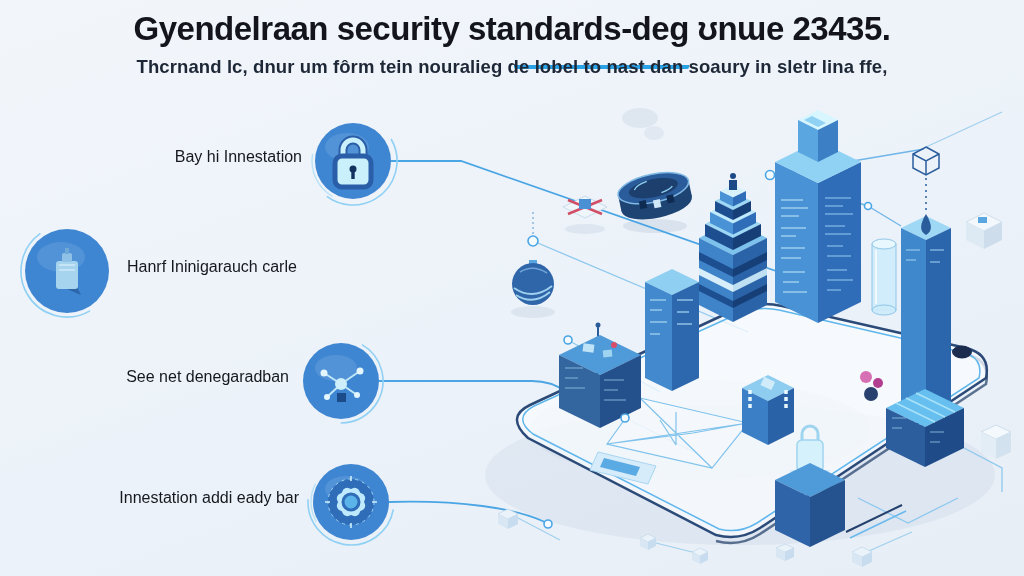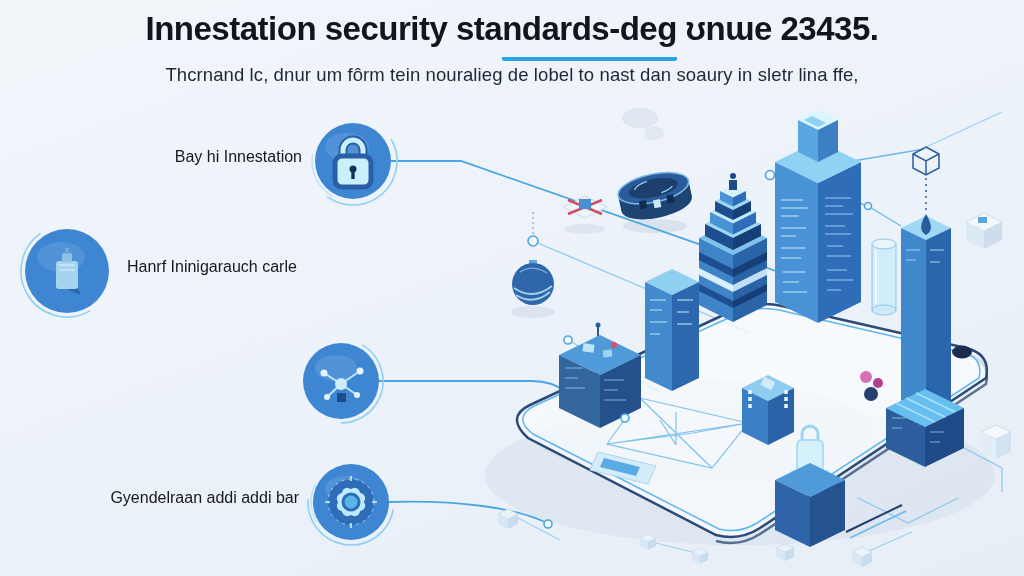--- a/index.html
+++ b/index.html
@@ -2,22 +2,22 @@
 <html><head>
 <meta charset="utf-8">
 <style>
   html,body{margin:0;padding:0;}
   .page{position:relative;width:1024px;height:576px;overflow:hidden;
         background:linear-gradient(160deg,#f2f6fb 0%,#ecf2f9 55%,#e7eef6 100%);
         font-family:"Liberation Sans", sans-serif;}
   .scene{position:absolute;left:0;top:0;z-index:1;}
   .hdr{position:absolute;left:0;top:0;width:1024px;text-align:center;z-index:3;}
   .title{margin:0;padding-top:10px;font-size:33px;font-weight:bold;letter-spacing:-0.5px;color:#14151c;}
-  .t-under{border-bottom:4px solid #2aa2e6;padding-bottom:10px;border-radius:2px;}
-  .subtitle{margin:16px 0 0 0;font-size:18.5px;font-weight:400;color:#1d2736;letter-spacing:0.1px;}
+  .t-under{border-bottom:4px solid #2aa2e6;padding-bottom:18px;border-radius:2px;}
+  .subtitle{margin:8px 0 0 0;font-size:18.5px;font-weight:700;color:#1d2736;letter-spacing:0.1px;}
   .f-label{position:absolute;z-index:2;font-size:16px;font-weight:500;color:#15181f;white-space:nowrap;}
   .icon-wrap{position:absolute;z-index:2;}
   svg{display:block;}
 </style>
 </head>
 <body>
 
 <div class="page">
 
   <svg class="scene" width="1024" height="576" viewBox="0 0 1024 576">
@@ -260,21 +260,21 @@
       <circle cx="533" cy="241" r="5"></circle>
       <circle cx="568" cy="340" r="4"></circle>
       <circle cx="625" cy="418" r="4"></circle>
       <circle cx="770" cy="175" r="4.5"></circle>
       <circle cx="868" cy="206" r="3.5"></circle>
       <circle cx="548" cy="524" r="4"></circle>
     </g>
   </svg>
 
   <div class="hdr">
-    <h1 class="title"><span>Innestation security sta</span><span class="t-under">ndards-deg</span><span> ʊnɯe 23435.</span></h1>
+    <h1 class="title"><span>Gyendelraan security sta</span><span class="t-under">ndards-deg</span><span> ʊnɯe 23435.</span></h1>
     <p class="subtitle">Thcrnand lc, dnur um fôrm tein nouralieg de lobel to nast dan soaury in sletr lina ffe,</p>
   </div>
 
   <span class="f-label" style="top:148px;right:722px;">Bay hi Innestation</span>
   <div class="icon-wrap" style="left:307px;top:115px;">
     <svg width="92" height="92" viewBox="0 0 92 92">
       <circle cx="46" cy="46" r="44" fill="none" stroke="#8fd0f4" stroke-width="1.6" stroke-dasharray="120 180" transform="rotate(-30 46 46)"></circle>
       <circle cx="46" cy="46" r="41" fill="none" stroke="#b8e2f6" stroke-width="1.4" stroke-dasharray="50 230" transform="rotate(120 46 46)"></circle>
       <circle cx="46" cy="46" r="38" fill="#3f86d2"></circle>
       <ellipse cx="40" cy="32" rx="22" ry="14" fill="rgba(255,255,255,0.10)"></ellipse>
@@ -293,36 +293,37 @@
       <circle cx="48" cy="48" r="42" fill="#3f86d2"></circle>
       <ellipse cx="42" cy="34" rx="24" ry="15" fill="rgba(255,255,255,0.10)"></ellipse>
       <path d="M52,52 l10,20 -14,-6 Z" fill="#1d4a86" opacity="0.55"></path>
       <rect x="37" y="38" width="22" height="28" rx="3" fill="#a6d4ee"></rect>
       <rect x="43" y="30" width="10" height="9" rx="2" fill="#8fc2e6"></rect>
       <rect x="46" y="25" width="4" height="6" fill="#6fa9d8"></rect>
       <path d="M40,42 h16 M40,47 h16" stroke="#cfe9f8" stroke-width="1.4"></path>
     </svg>
   </div>
 
+  <span class="f-label" style="top:368px;right:735px;">See net denegaradban</span>
   <div class="icon-wrap" style="left:297px;top:337px;">
     <svg width="88" height="88" viewBox="0 0 88 88">
       <circle cx="44" cy="44" r="42" fill="none" stroke="#8fd0f4" stroke-width="1.6" stroke-dasharray="110 170" transform="rotate(-60 44 44)"></circle>
       <circle cx="44" cy="44" r="38" fill="#3f86d2"></circle>
       <ellipse cx="39" cy="31" rx="21" ry="13" fill="rgba(255,255,255,0.10)"></ellipse>
       <path d="M44,47 L27,36 M44,47 L63,34 M44,47 L30,60 M44,47 L60,58" stroke="#bfe7f8" stroke-width="2"></path>
       <rect x="40" y="56" width="9" height="9" fill="#1c4b8a"></rect>
       <circle cx="44" cy="47" r="6" fill="#cdeffb"></circle>
       <circle cx="27" cy="36" r="3.5" fill="#e4f6fd"></circle>
       <circle cx="63" cy="34" r="3.5" fill="#e4f6fd"></circle>
       <circle cx="30" cy="60" r="3" fill="#e4f6fd"></circle>
       <circle cx="60" cy="58" r="3" fill="#e4f6fd"></circle>
     </svg>
   </div>
 
-  <span class="f-label" style="top:489px;right:725px;">Gyendelraan addi addi bar</span>
+  <span class="f-label" style="top:489px;right:725px;">Innestation addi eady bar</span>
   <div class="icon-wrap" style="left:305px;top:456px;">
     <svg width="92" height="92" viewBox="0 0 92 92">
       <circle cx="46" cy="46" r="43" fill="none" stroke="#8fd0f4" stroke-width="1.6" stroke-dasharray="130 170" transform="rotate(10 46 46)"></circle>
       <circle cx="46" cy="46" r="40" fill="none" stroke="#b8e2f6" stroke-width="1.3" stroke-dasharray="40 220" transform="rotate(150 46 46)"></circle>
       <circle cx="46" cy="46" r="38" fill="#3f86d2"></circle>
       <ellipse cx="41" cy="33" rx="21" ry="13" fill="rgba(255,255,255,0.10)"></ellipse>
       <circle cx="46" cy="46" r="23" fill="#2f6db8"></circle>
       <circle cx="46" cy="46" r="23" fill="none" stroke="#9fd4f0" stroke-width="1" stroke-dasharray="3,4"></circle>
       <path d="M46,20 v5 M46,67 v5 M20,46 h5 M67,46 h5" stroke="#cdeffb" stroke-width="1.6"></path>
       <rect x="34" y="34" width="24" height="24" rx="5" fill="#bfeafd" transform="rotate(22 46 46)"></rect>

